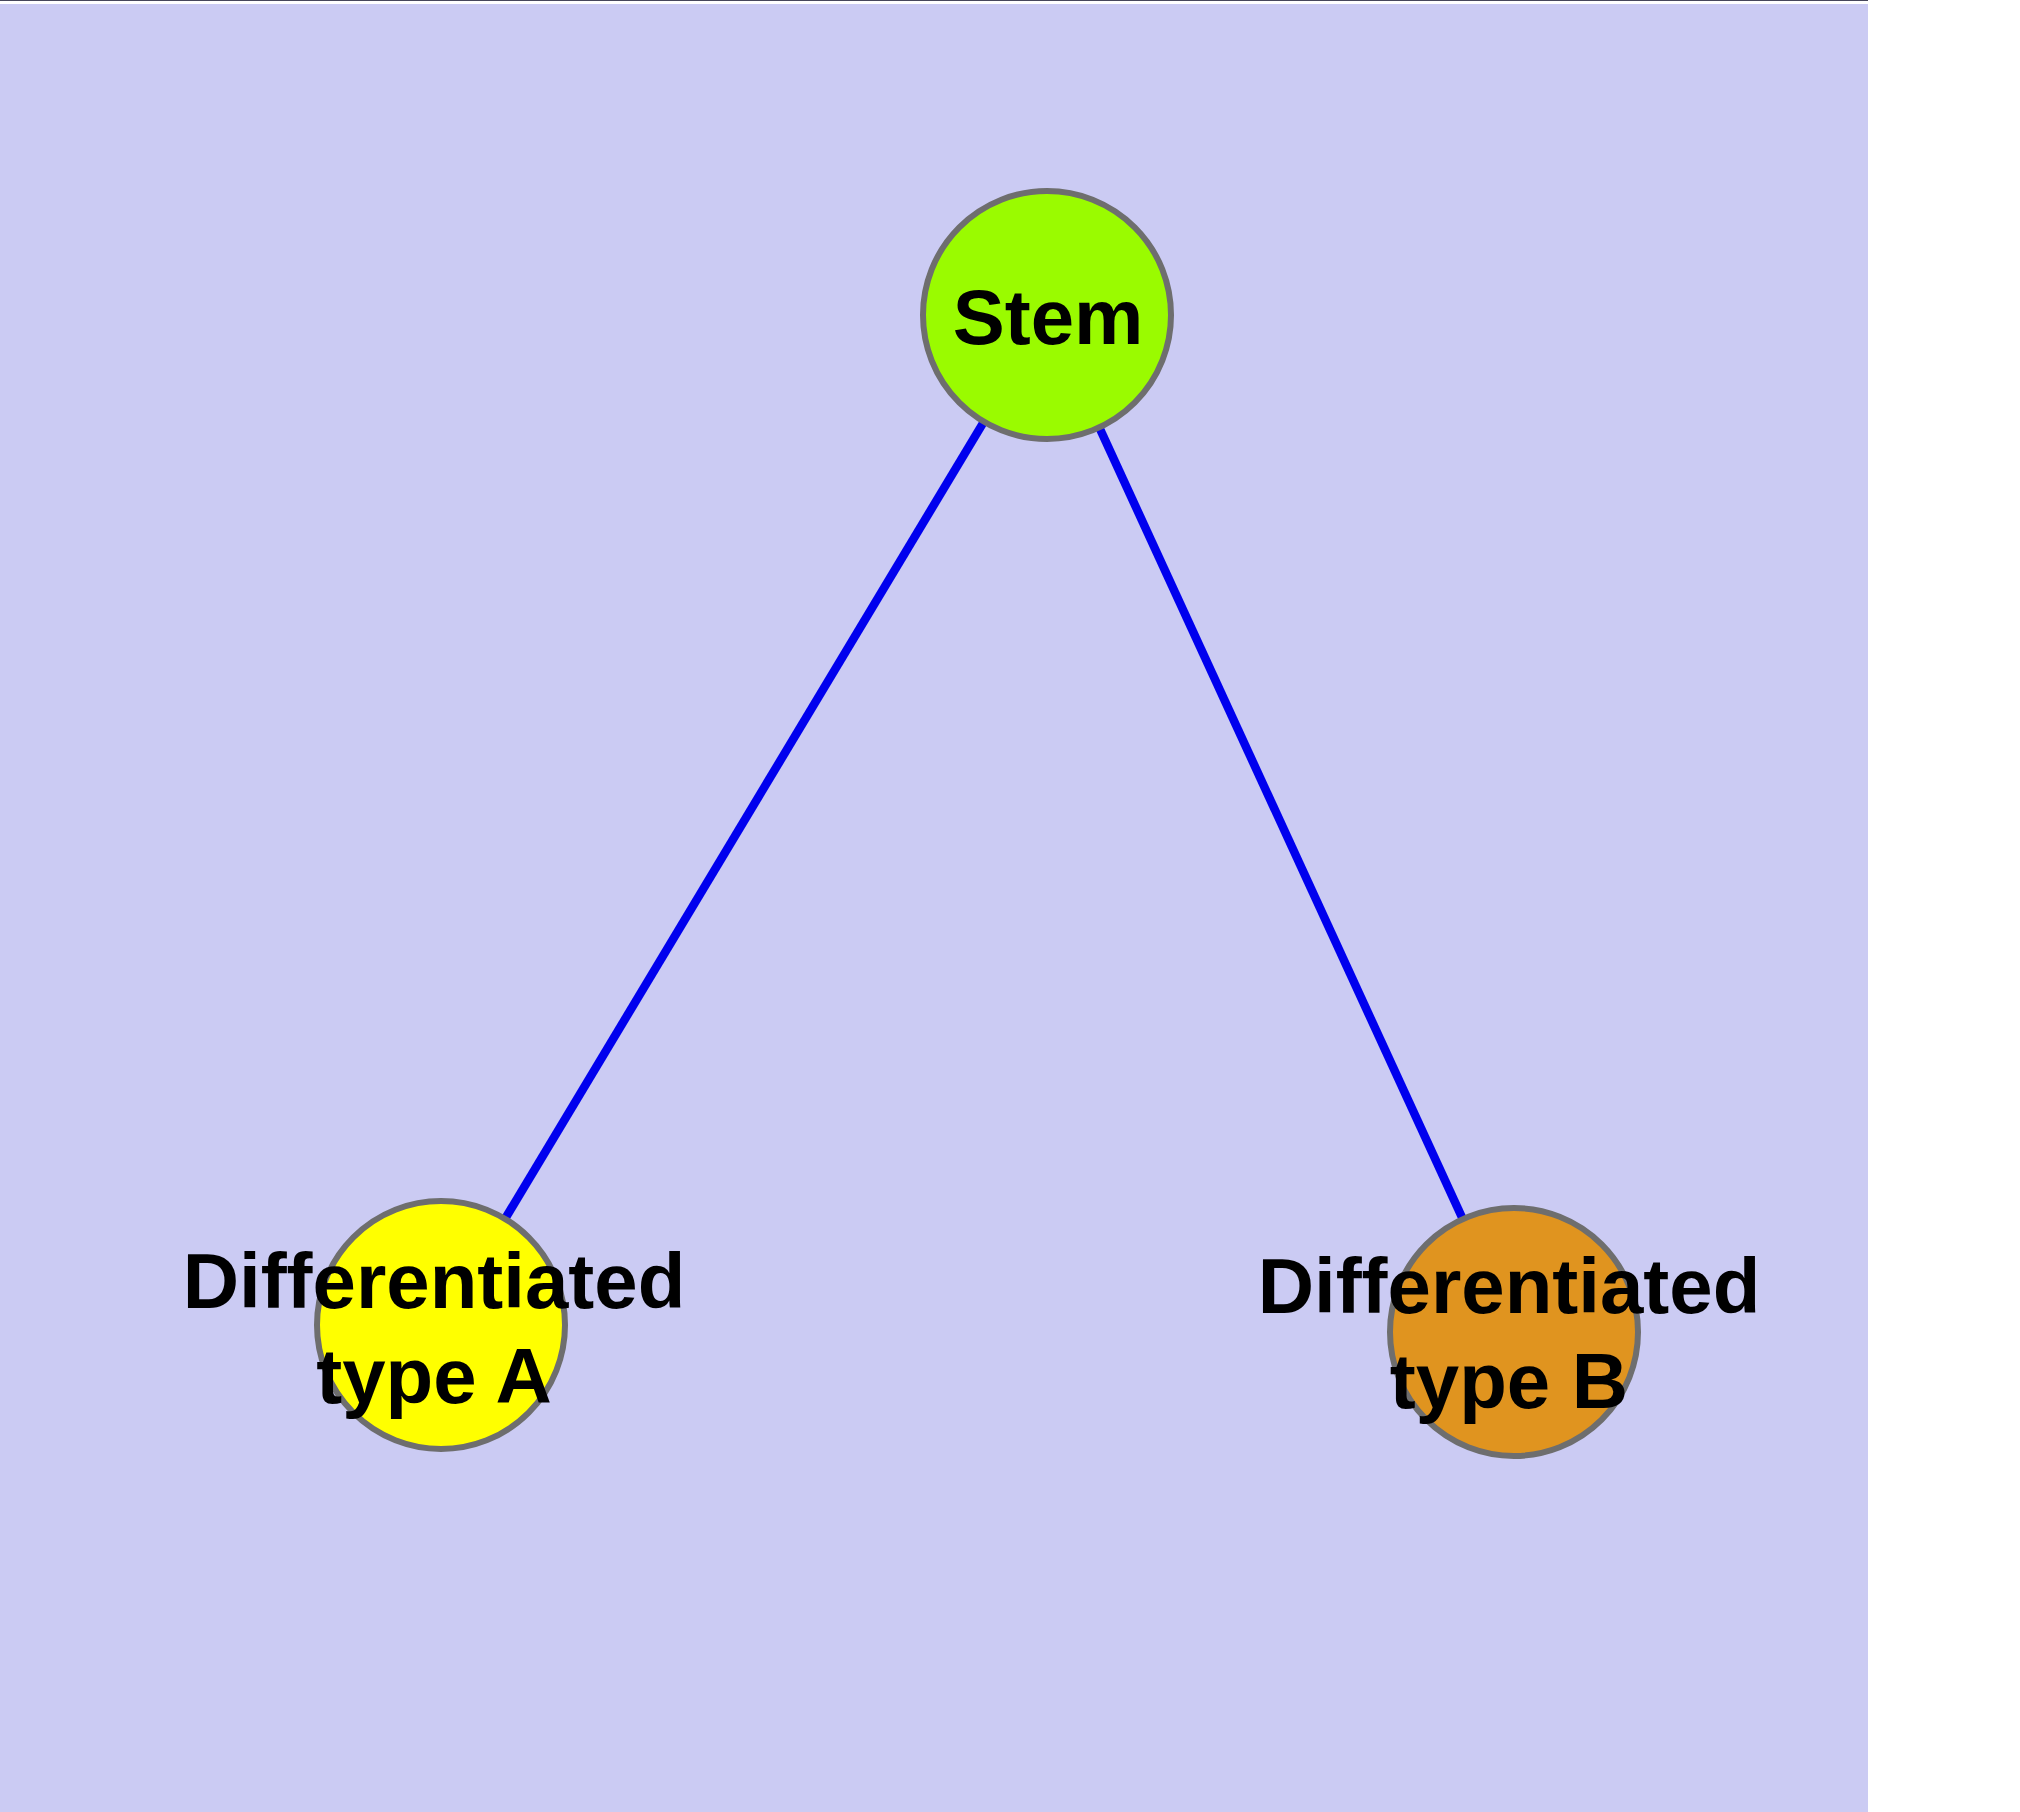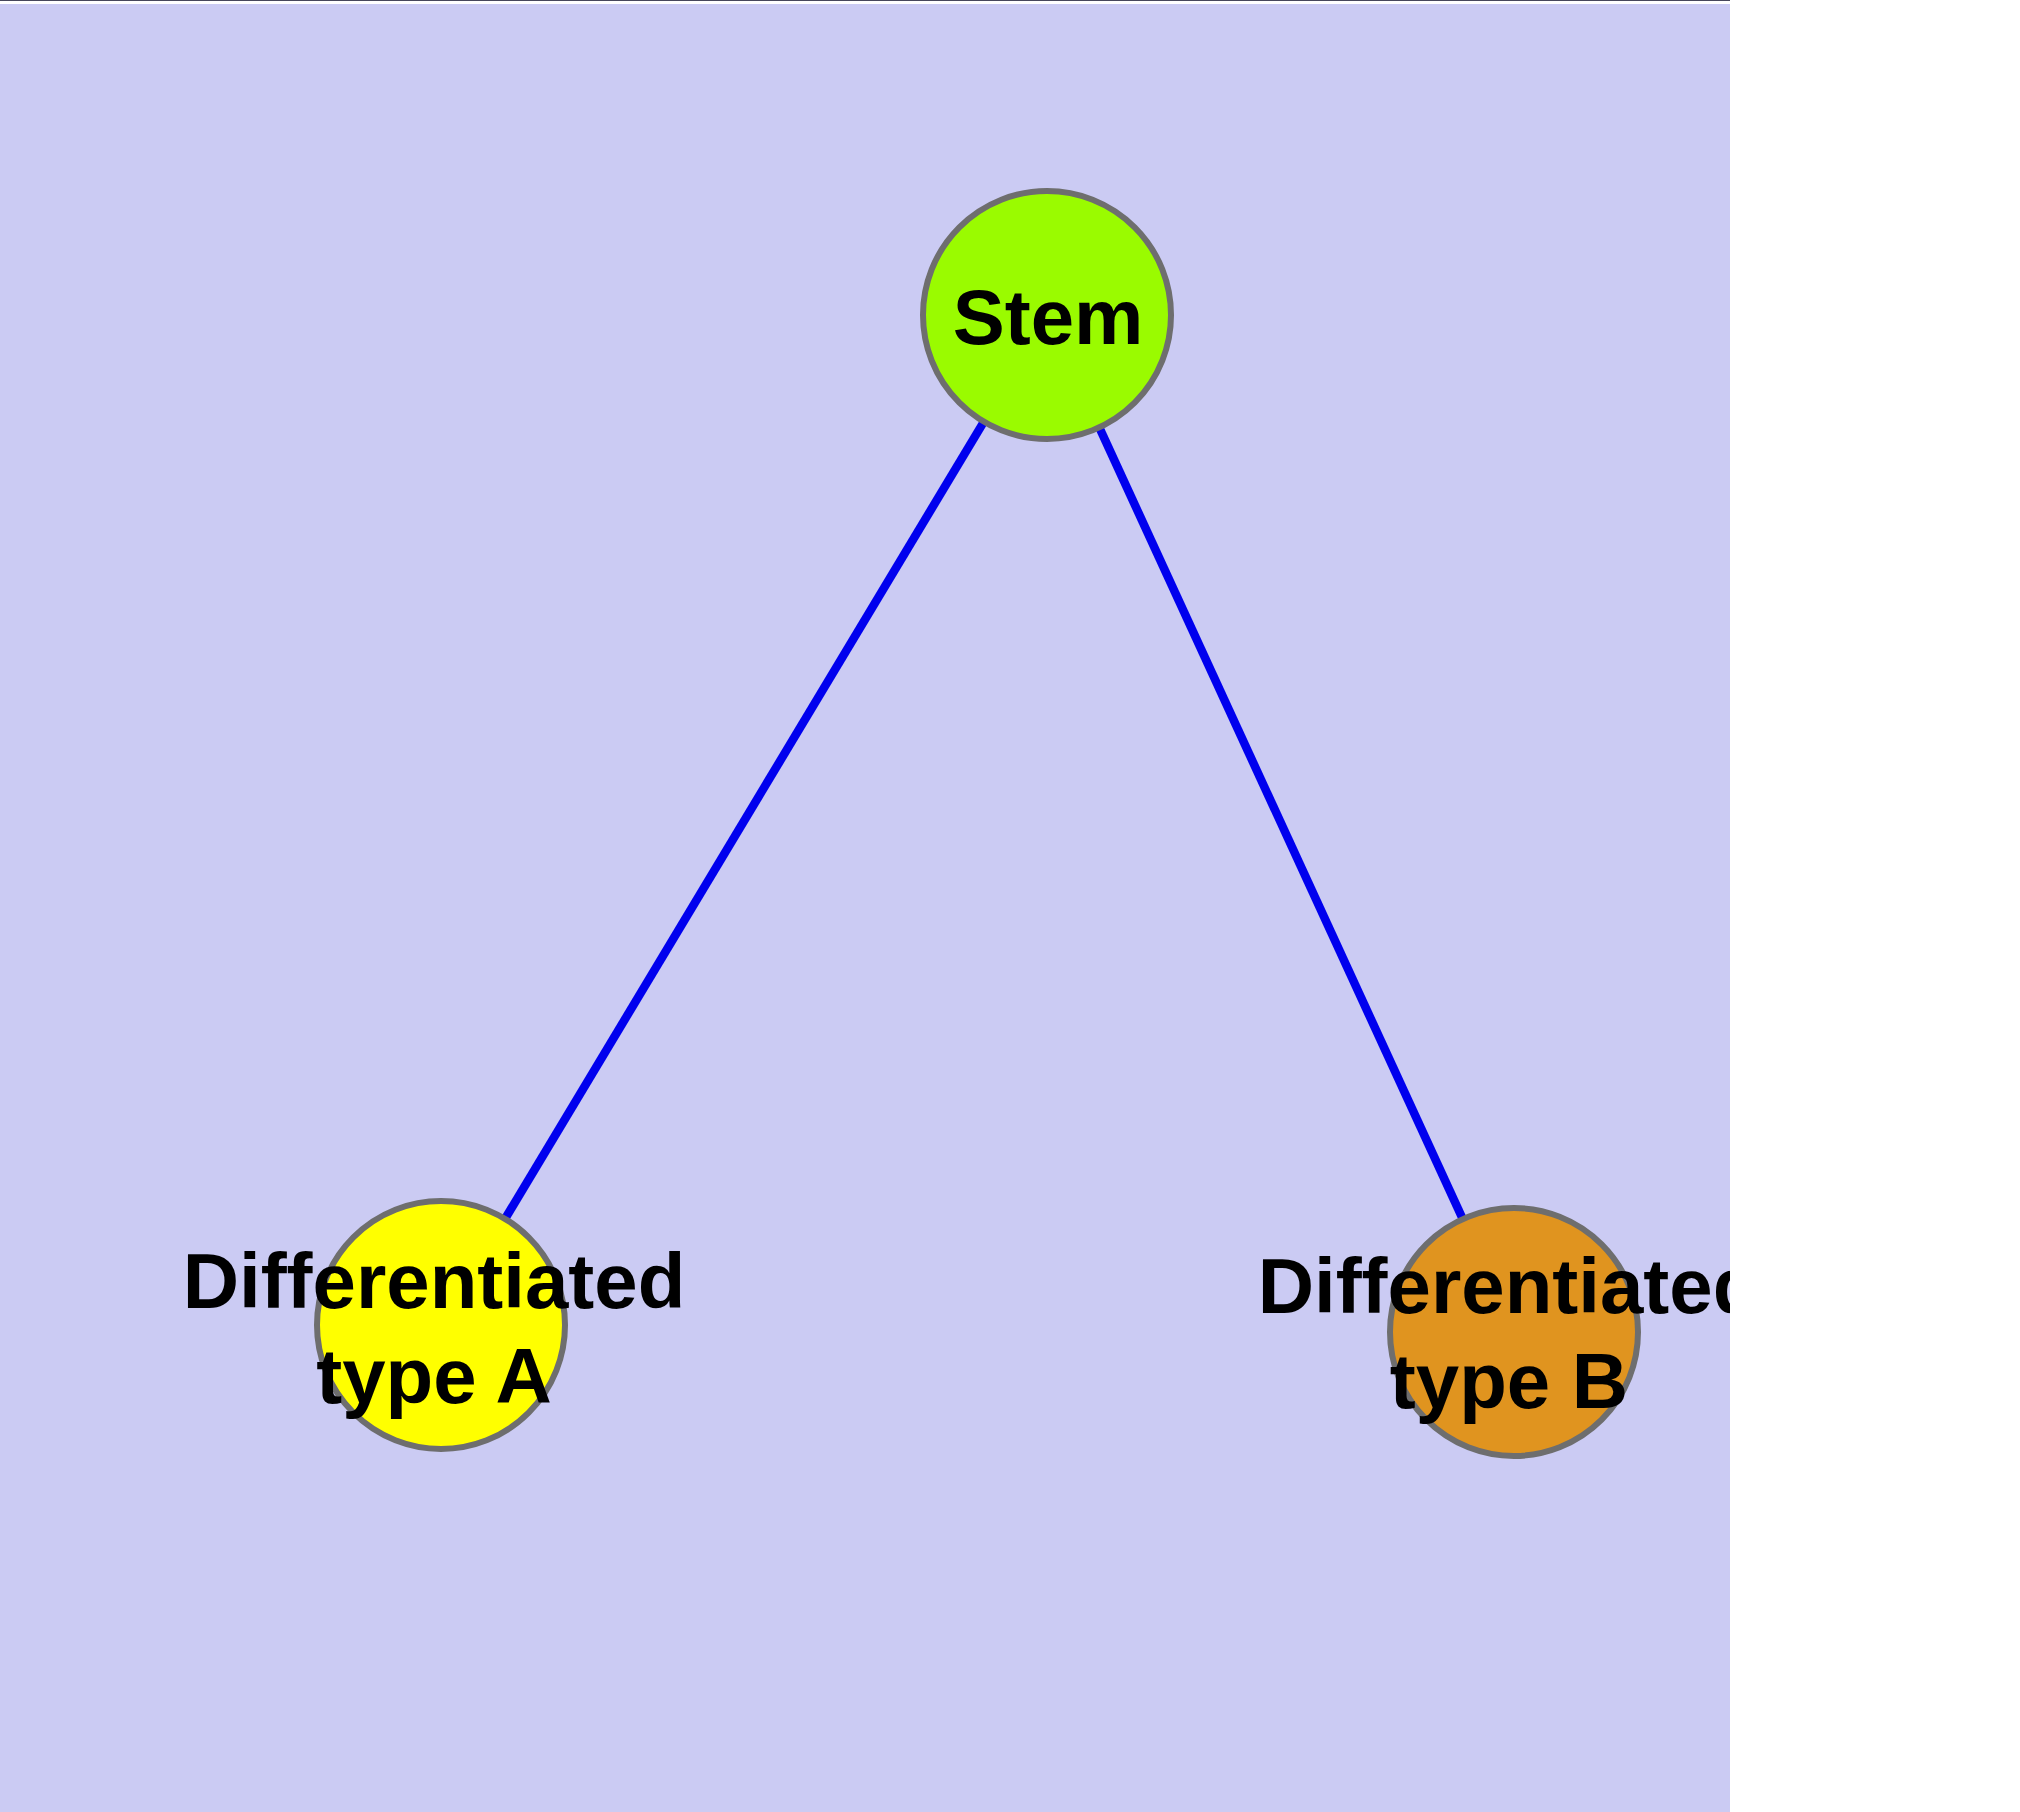--- a/index.html
+++ b/index.html
@@ -1,21 +1,21 @@
 <!DOCTYPE html>
 <html style="font-size:13.6px"><head>
 <meta charset="utf-8">
 <style>
   html, body {
     margin: 0;
     padding: 0;
   }
   .canvas {
     position: relative;
-    width: 1730px;
+    width: 1868px;
     height: 1812px;
     overflow: hidden;
   }
   .top-strip {
     position: absolute;
     left: 0; top: 0;
     width: 100%;
     height: 3.4px;
     border-top: 1.7px solid;
     z-index: 5;

